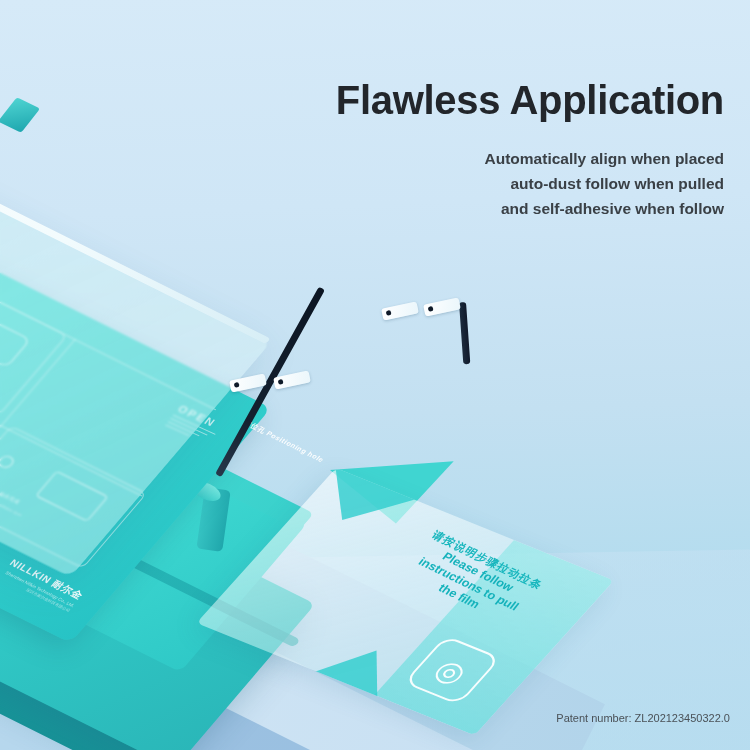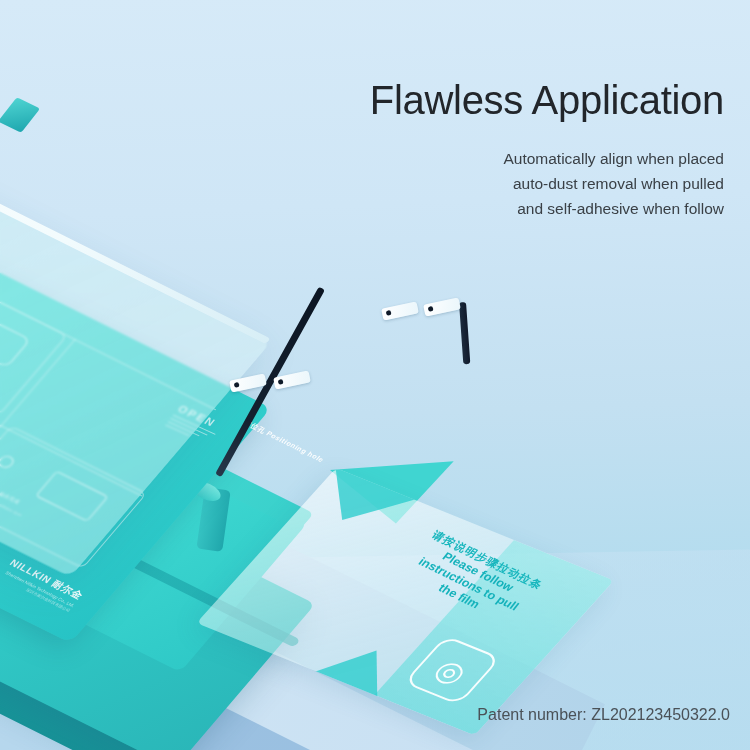--- a/index.html
+++ b/index.html
@@ -291,35 +291,36 @@
     color:#17b6bd;font-size:11px;font-weight:700;letter-spacing:1px;
   }
   .film-text .ft-en{
     color:#14b2bb;font-size:12px;font-weight:700;line-height:1.15;margin-top:1px;
   }
 
   
   .headline{
     position:absolute;
     right:26px; top:78px;
-    font-size:40px; font-weight:400;
+    font-size:40px; font-weight:700;
     color:#22262b; letter-spacing:-.3px;
     text-align:right;
   }
   .subcopy{
     position:absolute;
     right:26px; top:146px;
     font-size:15.5px; line-height:1.62;
     color:#3a4046;
     text-align:right;
+    font-weight:bold;
   }
   .patent{
     position:absolute;
     right:20px; bottom:26px;
-    font-size:16px;
+    font-size:11px;
     color:#4a5157;
     text-align:left;
   }
 </style>
 </head>
 <body>
 
 <div id="scene">
 
   <div class="slab slab-top"></div>
@@ -406,18 +407,18 @@
   <div class="film-text">
     <div class="ft-cn">请按说明步骤拉动拉条</div>
     <div class="ft-en">Please follow</div>
     <div class="ft-en">instructions to pull</div>
     <div class="ft-en">the film</div>
   </div>
 
   <div class="headline">Flawless Application</div>
   <div class="subcopy">
     <div>Automatically align when placed</div>
-    <div>auto-dust removal when pulled</div>
+    <div>auto-dust follow when pulled</div>
     <div>and self-adhesive when follow</div>
   </div>
   <div class="patent">Patent number: ZL202123450322.0</div>
 
 </div>
 
 </body></html>

